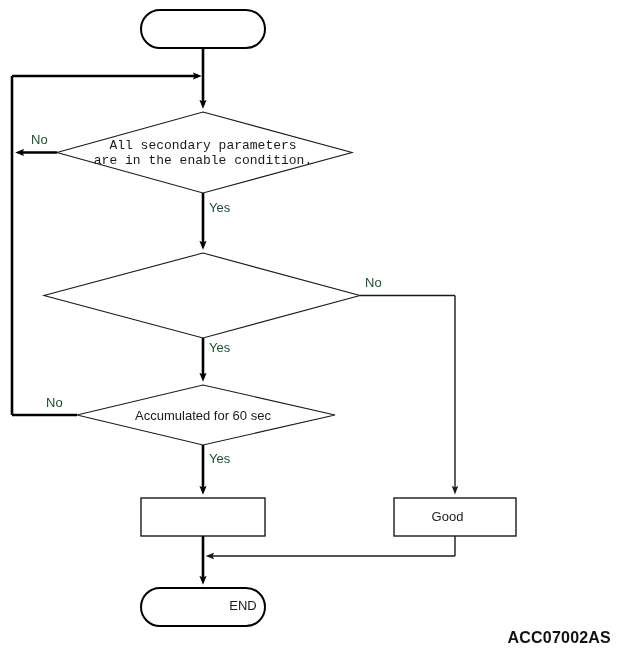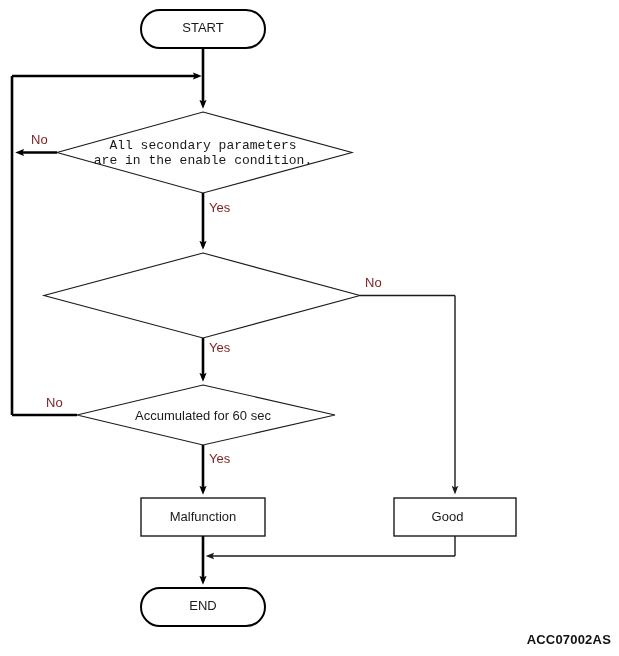--- a/index.html
+++ b/index.html
@@ -29,30 +29,30 @@
     position: absolute;
     color: #1a1a1a;
     font-size: 13px;
     line-height: 15px;
     text-align: center;
     white-space: pre-line;
     pointer-events: none;
   }
   .edge-label {
     position: absolute;
-    color: #7f1d1d;
+    color: #14532d;
     font-size: 13px;
     line-height: 14px;
     white-space: nowrap;
   }
   .fig-code {
     position: absolute;
     right: 8px;
     bottom: 9px;
-    font-size: 13px;
+    font-size: 16px;
     font-weight: bold;
     letter-spacing: 0.2px;
     color: #111111;
     font-family: "Liberation Sans", sans-serif;
   }
 </style>
 </head>
 <body>
 
 <div id="canvas">
@@ -104,33 +104,31 @@
     <line x1="360" y1="295.5" x2="455" y2="295.5" stroke="#1a1a1a" stroke-width="1.4"></line>
 
     <line x1="455" y1="295.5" x2="455" y2="491" stroke="#1a1a1a" stroke-width="1.4" marker-end="url(#arrowThin)"></line>
 
     <line x1="455" y1="536" x2="455" y2="556" stroke="#1a1a1a" stroke-width="1.4"></line>
 
     <line x1="455" y1="556" x2="209" y2="556" stroke="#1a1a1a" stroke-width="1.4" marker-end="url(#arrowThin)"></line>
 
   </svg>
 
-  <div class="node-text" style="left:141px; top:20px; width:124px;">START</div>
 
   <div class="node-text" style="left:78px; top:138px; width:250px;font-family:Liberation Mono, monospace;">All secondary parameters
 are in the enable condition.</div>
 
 
   <div class="node-text" style="left:93px; top:408px; width:220px;">Accumulated for 60 sec</div>
 
-  <div class="node-text" style="left:141px; top:509px; width:124px;">Malfunction</div>
 
   <div class="node-text" style="left:394px; top:509px; width:107px;">Good</div>
 
-  <div class="node-text" style="left:141px; top:598px; width:124px;">END</div>
+  <div class="node-text" style="left:141px; top:598px; width:124px;padding-left:40px;">END</div>
 
   <div class="edge-label" style="left:31px; top:133px;">No</div>
 
   <div class="edge-label" style="left:209px; top:201px;">Yes</div>
 
   <div class="edge-label" style="left:365px; top:276px;">No</div>
 
   <div class="edge-label" style="left:209px; top:341px;">Yes</div>
 
   <div class="edge-label" style="left:46px; top:396px;">No</div>

